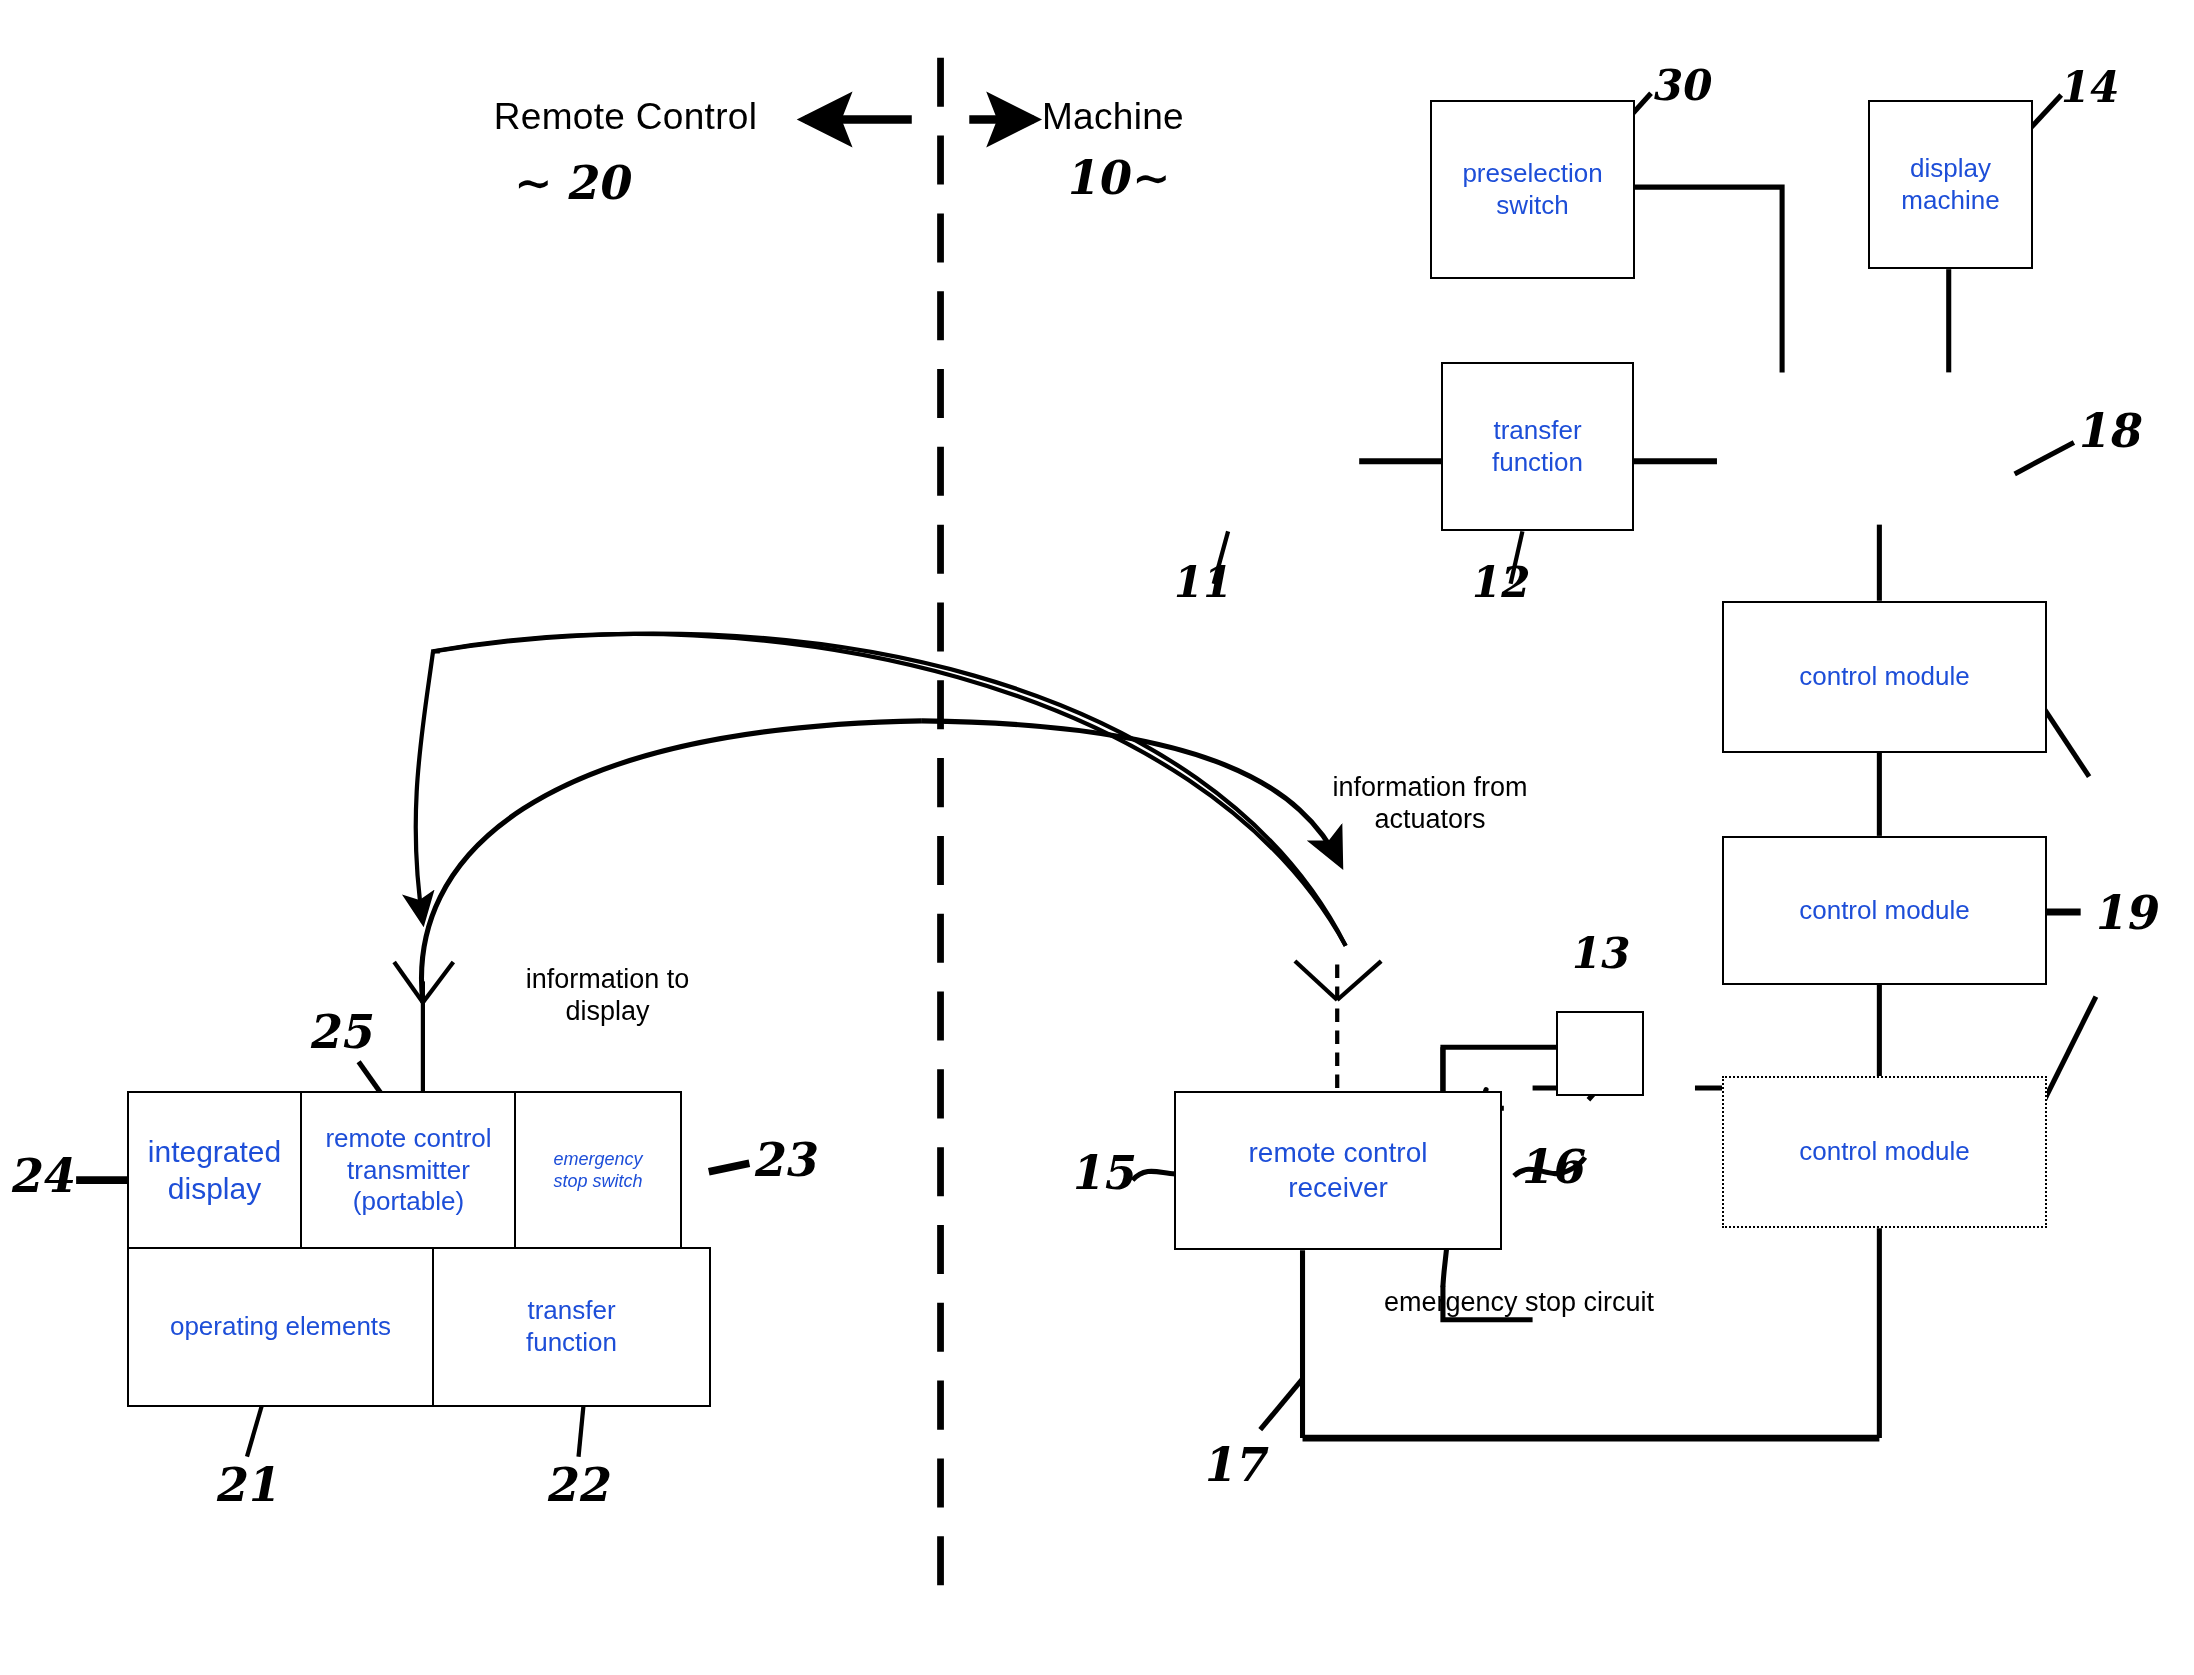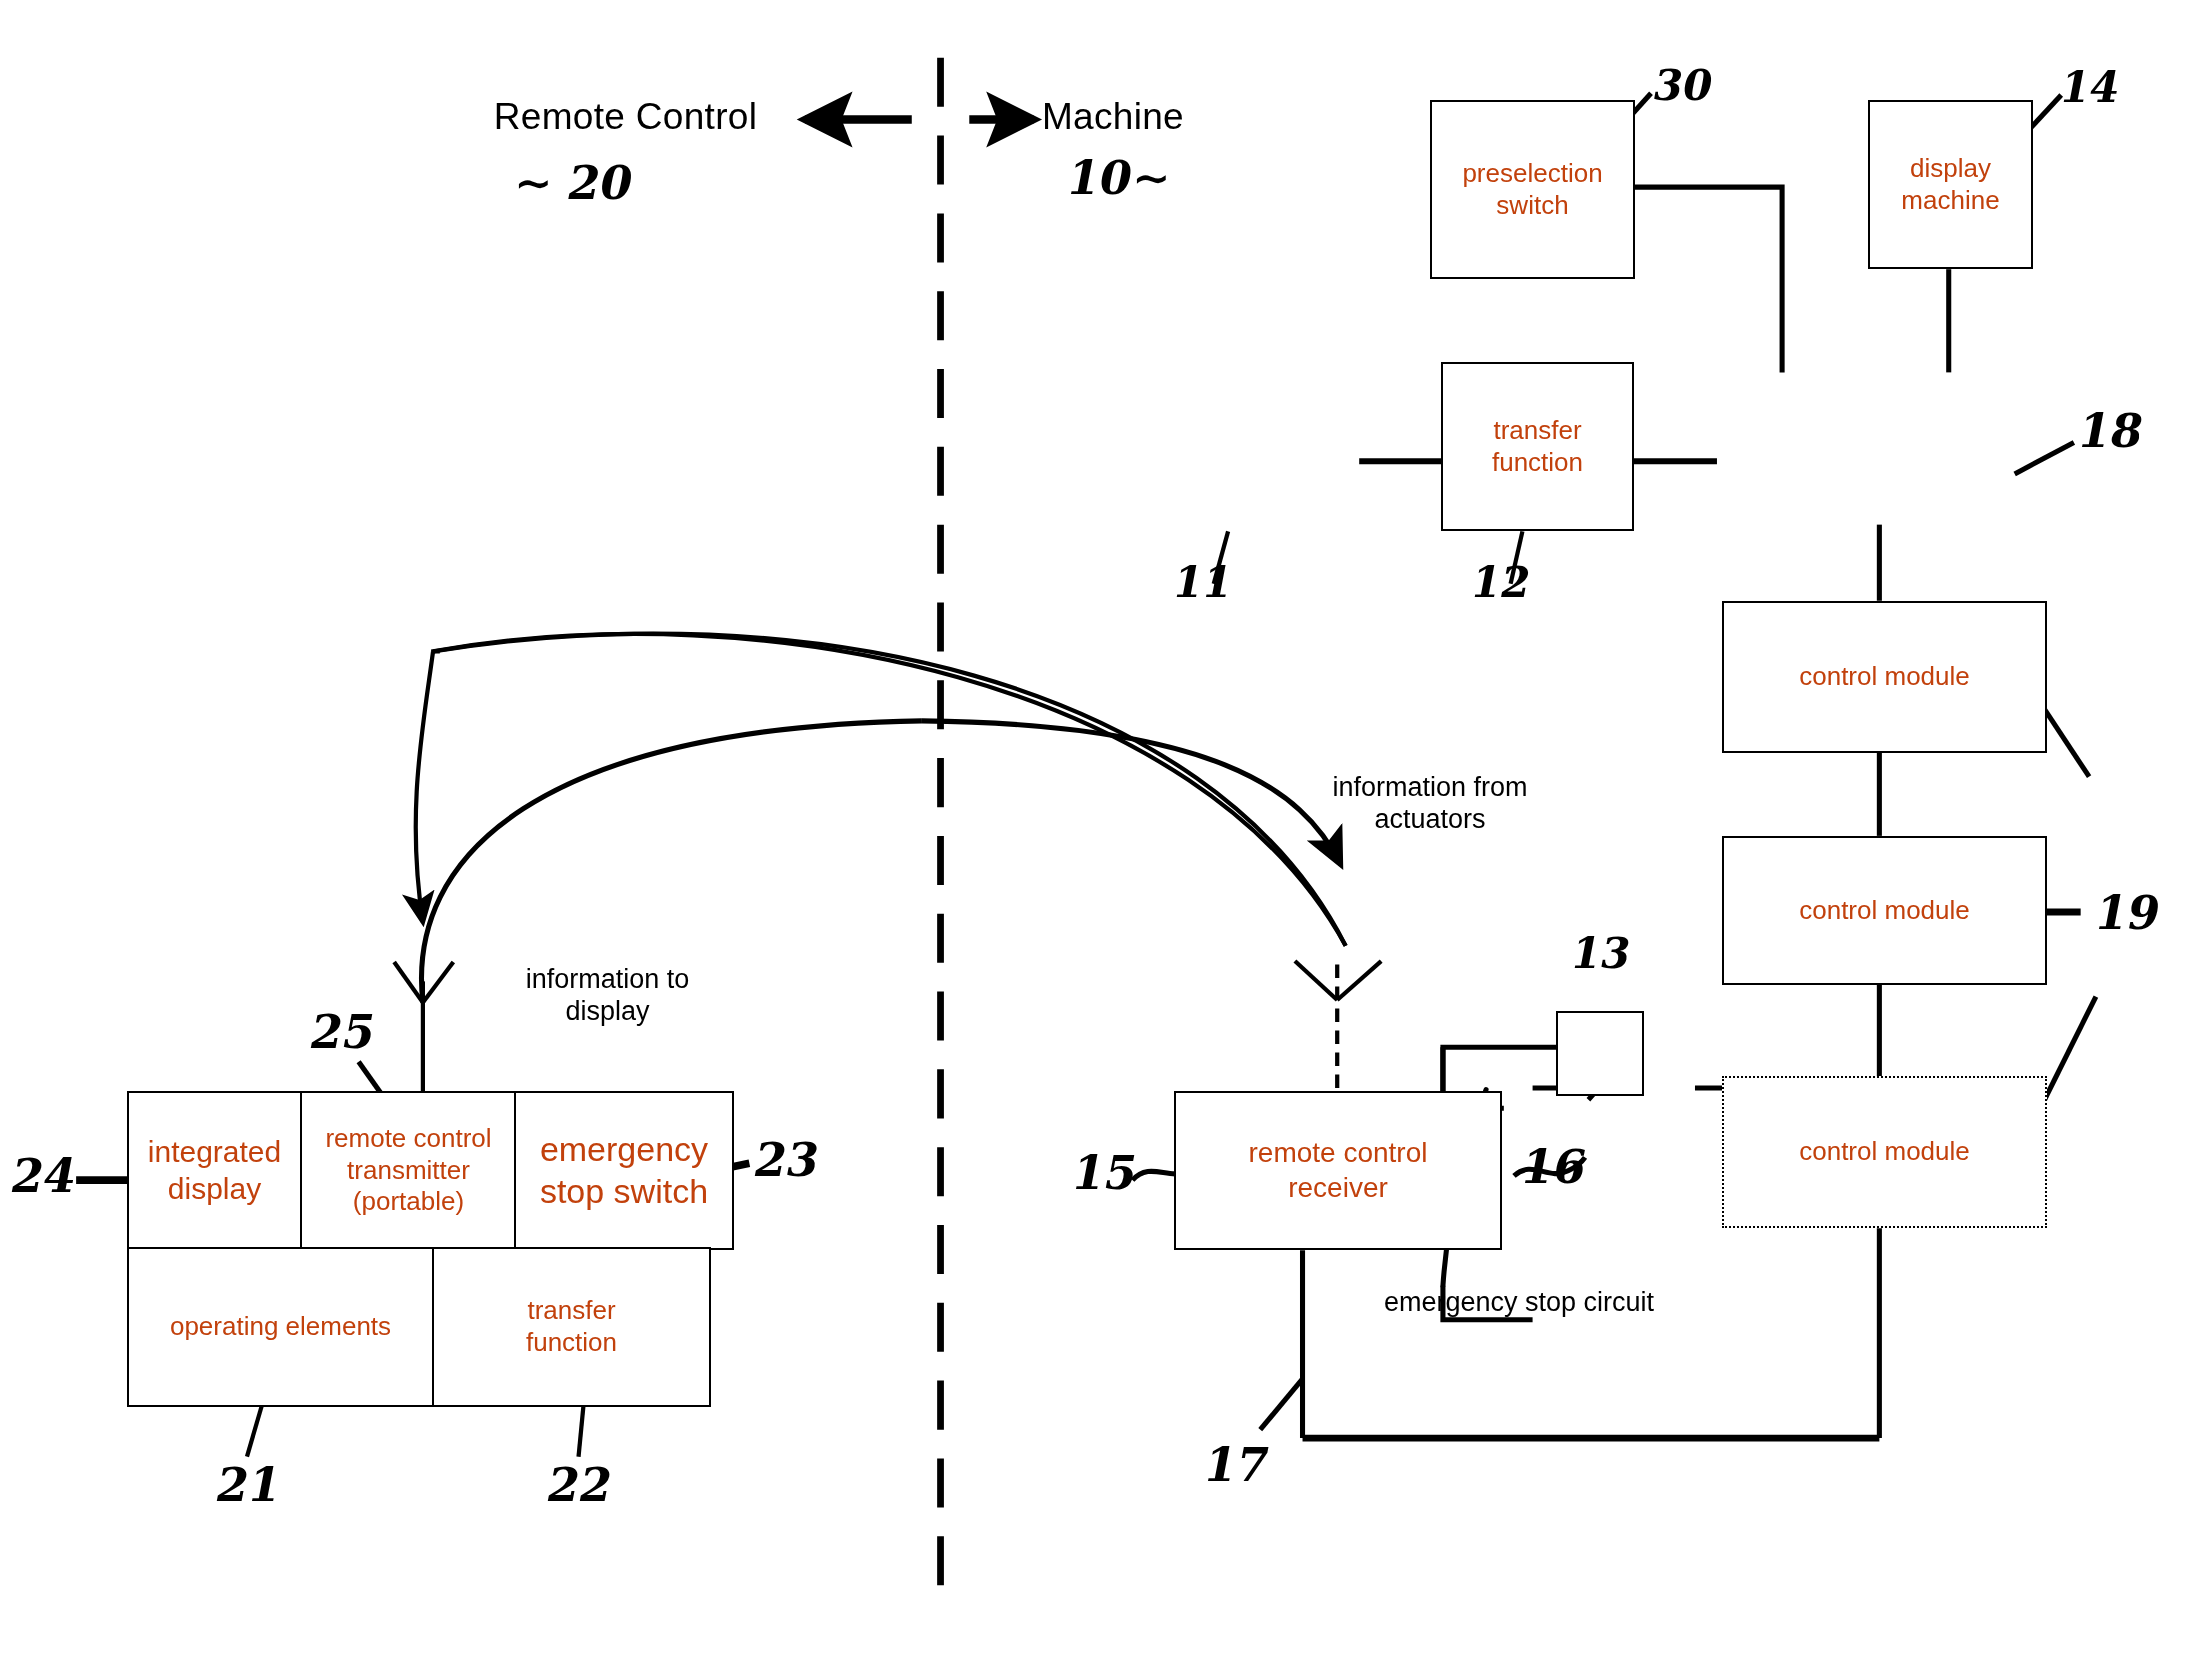--- a/index.html
+++ b/index.html
@@ -27,21 +27,21 @@
   .bx {
     position: absolute;
     border: 2.5px solid #000;
     box-sizing: border-box;
     background: #fff;
     display: flex;
     align-items: center;
     justify-content: center;
     text-align: center;
     line-height: 1.22;
-    color: #c2410c;
+    color: #1d4ed8;
   }
   .bx.dotted { border: 2.5px dotted #000; }
   .lbl { white-space: pre-line; }
 
   
   .txt {
     position: absolute;
     color: #000;
     text-align: center;
     line-height: 1.2;
@@ -223,21 +223,21 @@
       <span class="lbl">integrated
 display</span>
     </div>
 
     <div class="bx" style="left:173px; top:0px; width:217px; height:159px; font-size:26px;">
       <span class="lbl">remote control
 transmitter
 (portable)</span>
     </div>
 
-    <div class="bx" style="left:387px; top:0px; width:220px; height:159px; font-size:34px;">
+    <div class="bx" style="left:387px; top:0px; width:168px; height:159px; font-size:18px;font-style:italic;">
       <span class="lbl">emergency
 stop switch</span>
     </div>
 
     <div class="bx" style="left:0px; top:156px; width:307px; height:160px; font-size:26px;">
       <span class="lbl">operating elements</span>
     </div>
 
     <div class="bx" style="left:305px; top:156px; width:279px; height:160px; font-size:26px;">
       <span class="lbl">transfer

